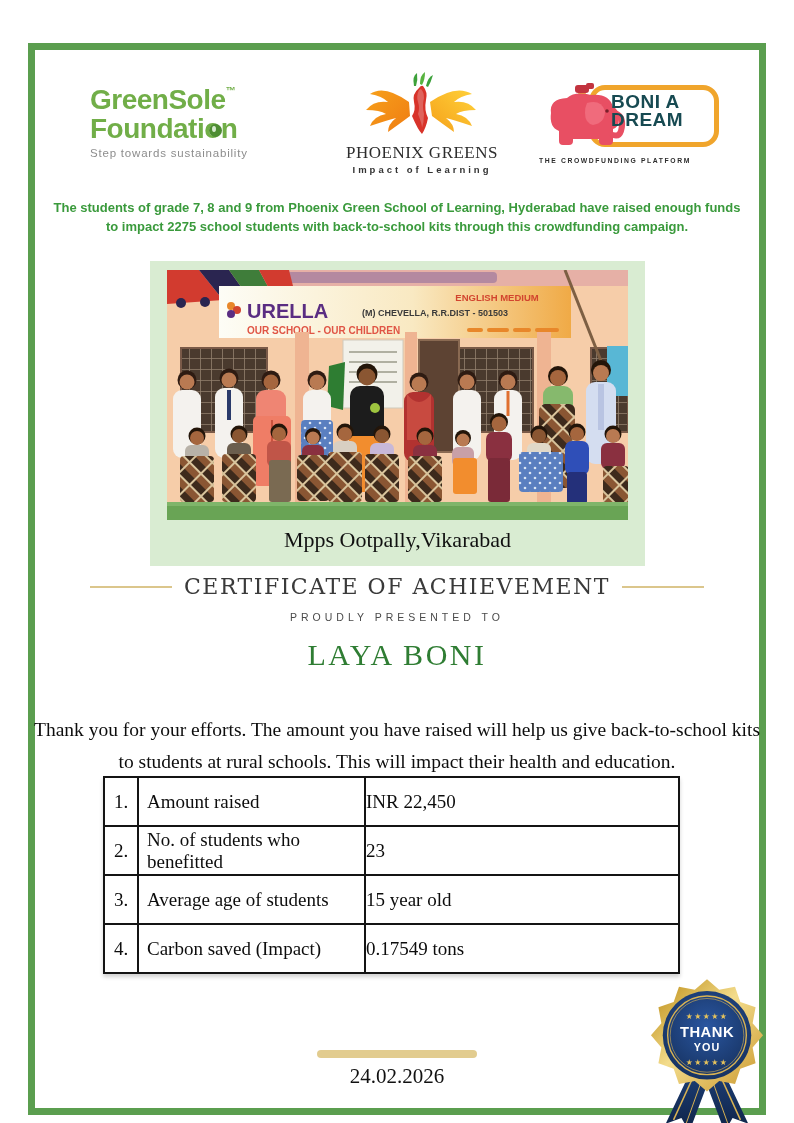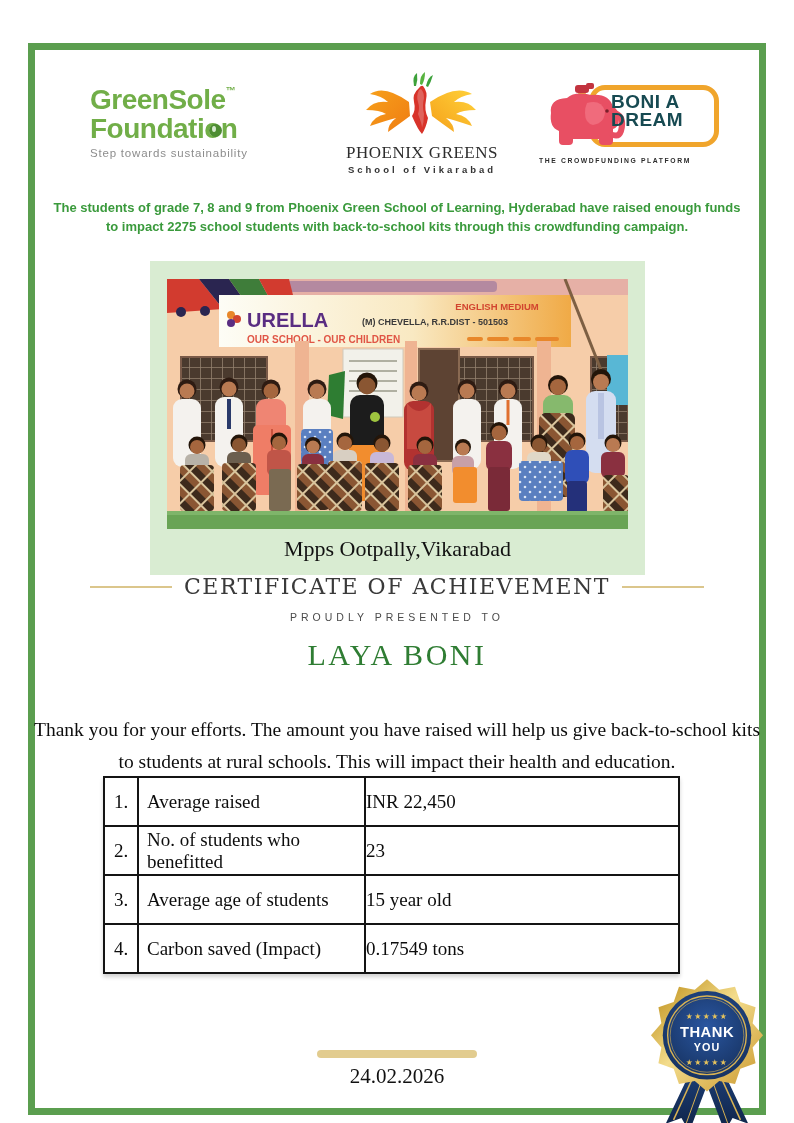--- a/index.html
+++ b/index.html
@@ -27,21 +27,21 @@
   .fd-main { position:relative; height:68px; }
   .fd-frame { position:absolute; left:50px; top:2px; width:130px; height:62px; border:5px solid #f0a52c; border-radius:16px; }
   .fd-text { position:absolute; left:72px; top:10px; color:#174a52; font-weight:800; font-size:19px; line-height:0.95; letter-spacing:0.5px; }
   .fd-tag { font-size:6.8px; font-weight:700; color:#2d2d2d; letter-spacing:1.6px; margin-top:6px; white-space:nowrap; }
 
   
   .intro { position:absolute; top:181px; left:47px; width:700px; text-align:center;
            color:#3a9a3c; font-weight:700; font-size:13px; line-height:1.45; }
 
   
-  .photo-card { position:absolute; top:243px; left:150px; width:495px; background:#d9ecd2; padding:18px 17px 0 17px; }
+  .photo-card { position:absolute; top:243px; left:150px; width:495px; background:#d9ecd2; padding:9px 17px 0 17px; }
   .photo-svg { display:block; width:461px; height:250px; }
   .photo-caption { font-family:"Liberation Serif", serif; font-size:22px; color:#111; text-align:center; padding:7px 0 13px 0; }
 
   
   .cert-title-row { position:absolute; top:556px; left:90px; right:90px; display:flex; align-items:center; gap:12px; }
   .gold-line { flex:1; height:2px; background:#dbc68c; }
   .cert-title { font-family:"DejaVu Serif", serif; font-size:22px; color:#3a3a3a; letter-spacing:1.5px; white-space:nowrap; }
 
   .presented { position:absolute; top:593px; left:0; width:794px; text-align:center;
                font-size:10.5px; color:#4a4a4a; letter-spacing:4px; font-weight:400; }
@@ -101,21 +101,21 @@
         <path d="M64 14 Q66 5 71 3 Q69 10 66 15 Z" fill="#3da13b"></path>
 
         <path d="M47 30 Q22 12 8 22 Q20 24 26 30 Q12 28 4 38 Q18 38 24 42 Q12 44 8 54 Q26 48 34 46 Q26 52 26 60 Q40 50 48 44 Z" fill="url(#wingL)"></path>
 
         <path d="M68 30 Q94 12 110 22 Q98 24 92 30 Q106 28 114 38 Q100 38 94 42 Q106 44 110 54 Q92 48 84 46 Q92 52 92 60 Q78 50 70 44 Z" fill="url(#wingR)"></path>
 
         <path d="M57 16 Q50 22 52 30 Q54 38 50 44 Q56 58 60 62 Q64 56 66 46 Q62 38 64 28 Q66 20 61 14 Q59 13 57 16 Z" fill="#d8332a"></path>
         <path d="M57 18 Q54 24 56 30 Q58 36 56 42 Q60 52 60 56 Q62 50 62 42 Q60 34 62 26 Q62 20 59 17 Z" fill="#f2f2f2" opacity="0.25"></path>
       </svg>
       <div class="px-name">PHOENIX GREENS</div>
-      <div class="px-tag">School of Vikarabad</div>
+      <div class="px-tag">Impact of Learning</div>
     </div>
 
     <div class="fd-logo">
       <div class="fd-main">
         <div class="fd-frame"></div>
         <svg width="92" height="68" viewBox="0 0 92 68" style="position:absolute;left:0;top:0">
 
           <rect x="36" y="2" width="14" height="8" rx="3" fill="#c2333f"></rect>
           <rect x="47" y="0" width="8" height="6" rx="2" fill="#c2333f"></rect>
           <rect x="39" y="10" width="8" height="5" rx="1" fill="#e8b13c"></rect>
@@ -366,21 +366,21 @@
   </div>
 
   <div class="presented">PROUDLY PRESENTED TO</div>
   <div class="recipient">LAYA BONI</div>
   <div class="message">Thank you for your efforts. The amount you have raised will help us give back-to-school kits to students at rural schools. This will impact their health and education.</div>
 
   <table class="impact-table">
     <tbody>
       <tr>
         <td class="num">1.</td>
-        <td class="label">Average raised</td>
+        <td class="label">Amount raised</td>
         <td class="value">INR 22,450</td>
       </tr>
       <tr>
         <td class="num">2.</td>
         <td class="label">No. of students who benefitted</td>
         <td class="value">23</td>
       </tr>
       <tr>
         <td class="num">3.</td>
         <td class="label">Average age of students</td>

